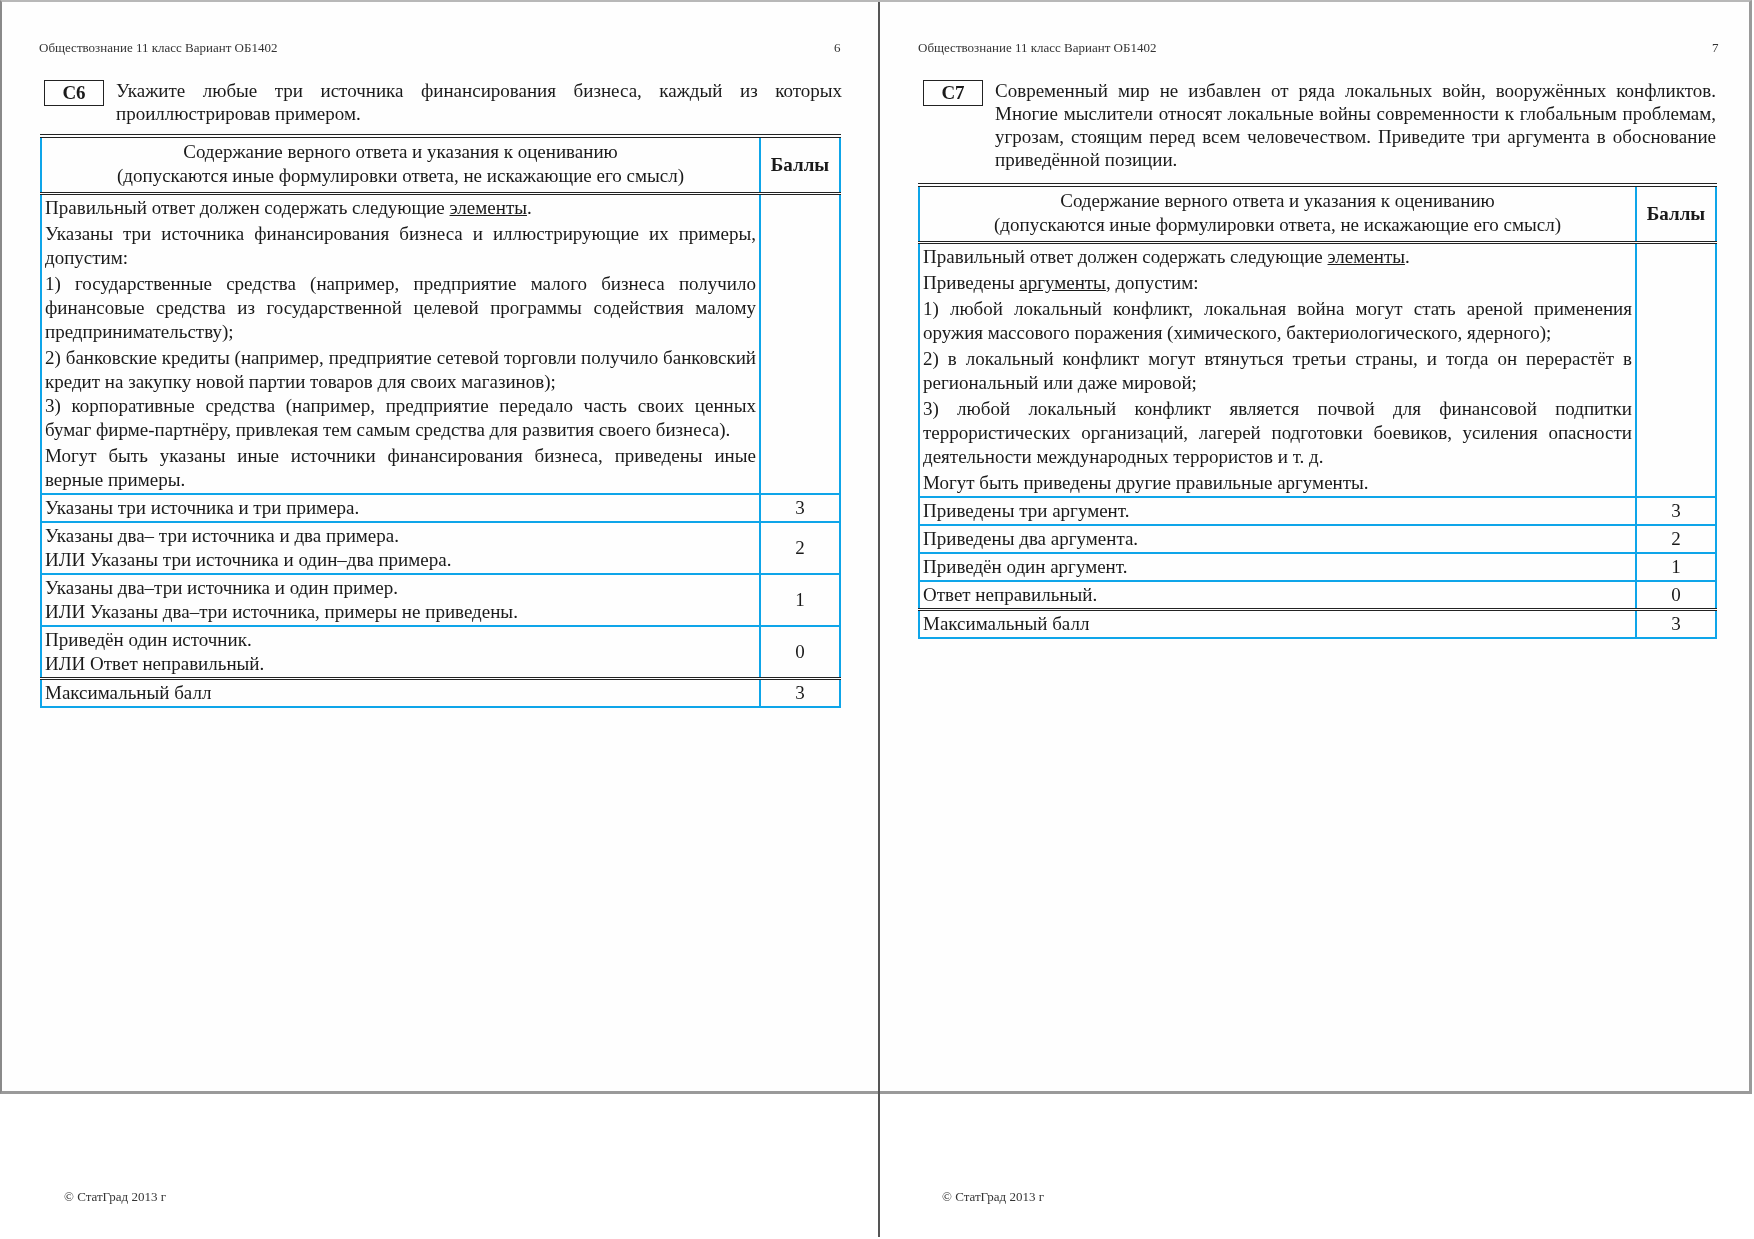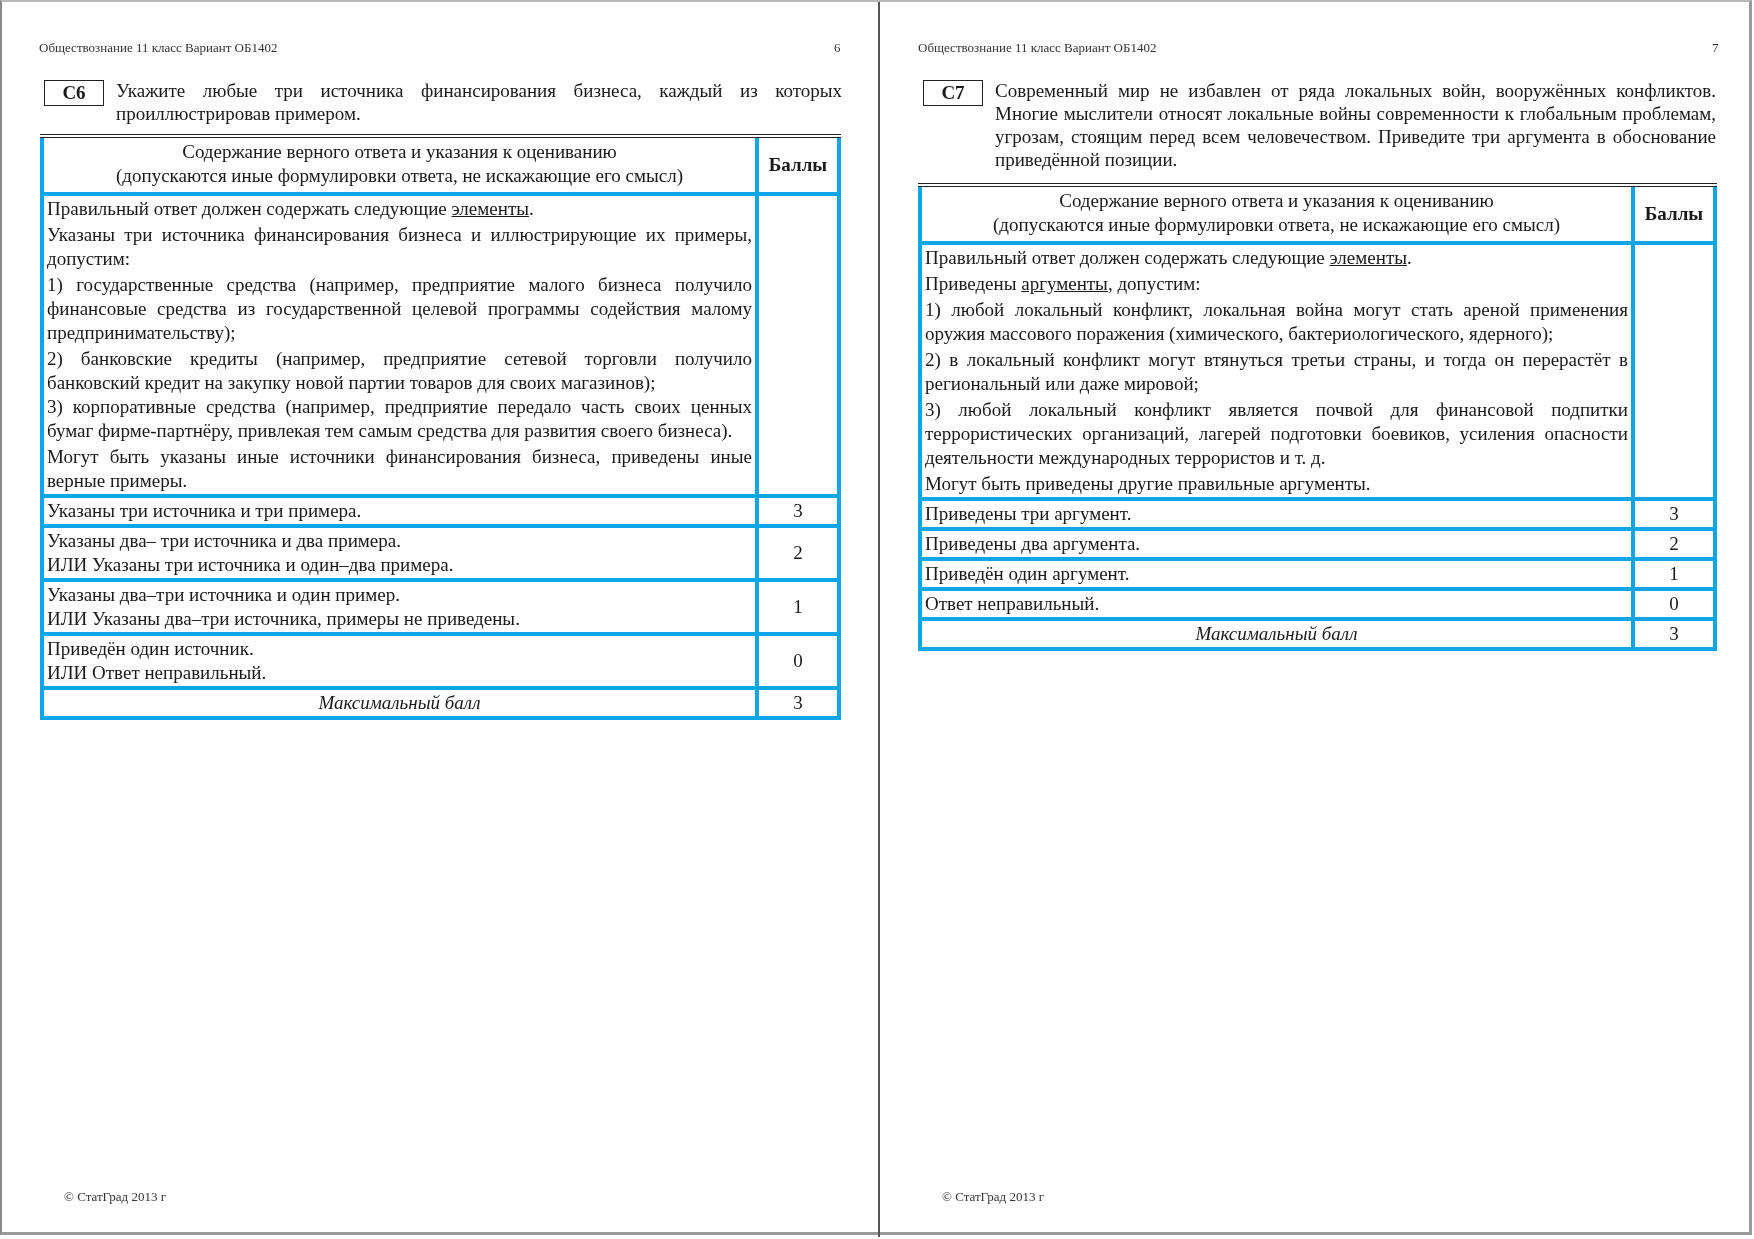--- a/index.html
+++ b/index.html
@@ -1,21 +1,21 @@
 <!DOCTYPE html>
 <html><head>
   <meta charset="utf-8">
   <style>
     html, body { margin: 0; padding: 0; background: #ffffff; }
     body {
       width: 1754px; height: 1239px; position: relative; overflow: hidden;
       font-family: "Liberation Serif", "DejaVu Serif", serif; color: #1a1a1a;
     }
     .frame {
-      position: absolute; left: 0; top: 0; width: 1752px; height: 1235px;
+      position: absolute; left: 0; top: 0; width: 1752px; height: 1094px;
       border-top: 2px solid #b8b8b8; border-bottom: 3px solid #9a9a9a;
       border-left: 2px solid #8a8a8a; border-right: 3px solid #9a9a9a;
       box-sizing: border-box; background: #fefefe;
     }
     .page {
       position: absolute; top: 0; height: 1235px; box-sizing: border-box;
     }
     .page.left { left: 0; width: 876px; }
     .page.right { left: 876px; width: 876px; border-left: 2px solid #555; }
     .running-head {
@@ -31,35 +31,35 @@
       flex: 0 0 auto; margin-right: 12px; margin-top: 1px;
     }
     .task-text {
       font-size: 19px; line-height: 23px; text-align: justify;
     }
     table.grade {
       position: absolute; border-collapse: collapse; font-size: 19px;
       line-height: 24px; border: 2px solid #222;
     }
     table.grade td, table.grade th {
-      border: 4px solid #0ea5e9; vertical-align: top; padding: 1px 3px;
+      border: 2px solid #0ea5e9; vertical-align: top; padding: 1px 3px;
     }
     table.grade thead tr th { border-top: 4px double #222; }
     table.grade thead th.hdr {
       text-align: center; font-weight: normal; padding: 2px 6px 4px 6px;
     }
     table.grade thead th.hdr .hdr-title { font-weight: normal; display: block; }
     table.grade thead th.pts-hdr {
       font-weight: bold; text-align: center; vertical-align: middle; width: 72px;
     }
     table.grade thead tr th { border-bottom: 3px double #222; }
     td.body p { margin: 0; text-align: justify; }
     td.body p.gap { margin-top: 2px; }
     td.pts { text-align: center; vertical-align: middle !important; }
-    td.max-label { text-align: center; font-style: italic; }
+    td.max-label { text-align: left; }
     u { text-decoration: underline; }
     .copyright {
       position: absolute; top: 1187px; font-size: 13px; color: #333;
     }
   </style>
 </head>
 <body>
 
 <div class="frame">
 

